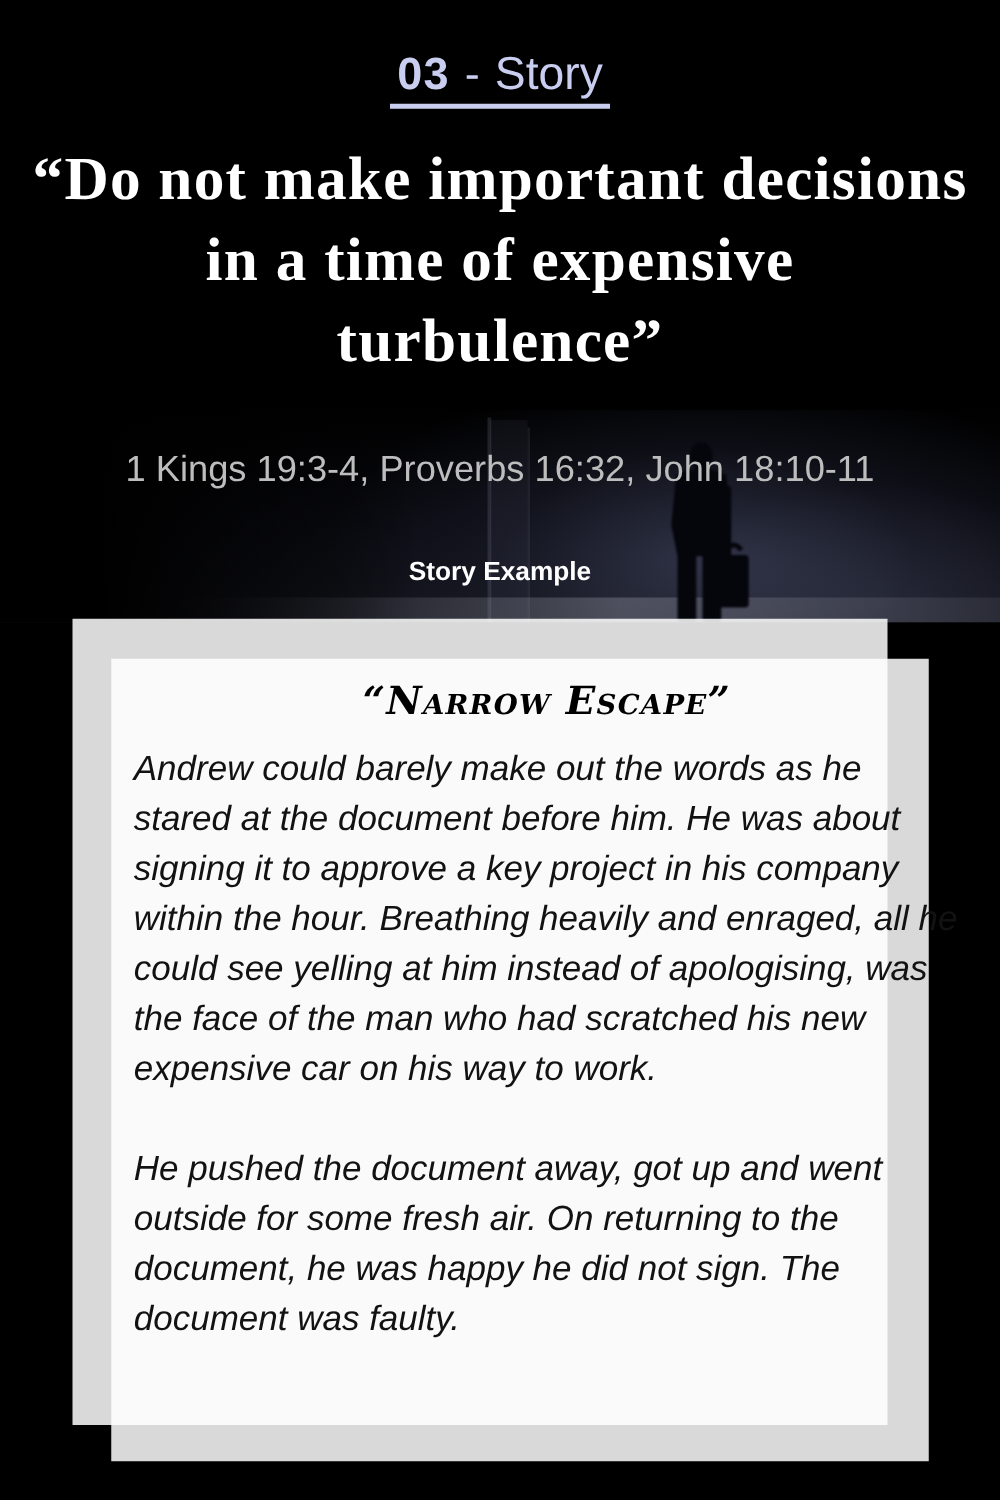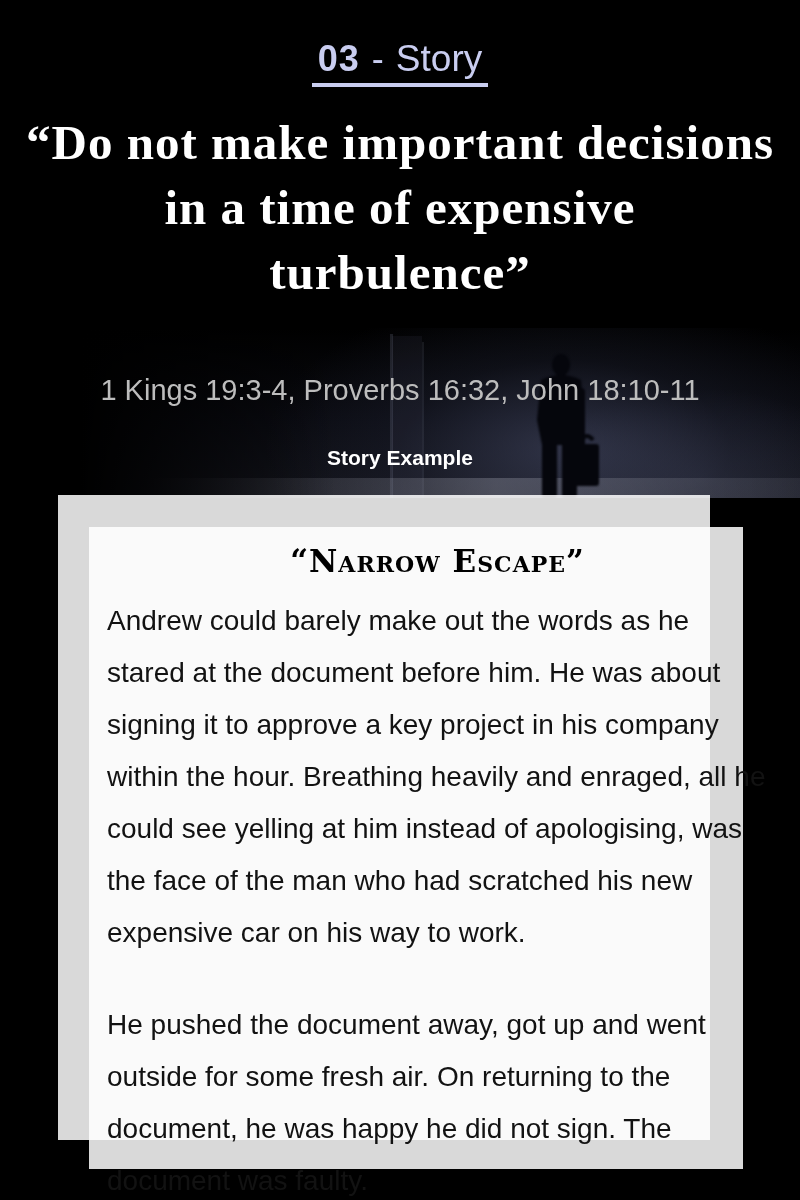--- a/index.html
+++ b/index.html
@@ -31,42 +31,42 @@
     display:inline-block;border-bottom:4px solid #c9cdf0;padding:0 6px 3px 6px;color:#c9cdf0;
   }
   .title-num{font-size:36px;font-weight:700;letter-spacing:1px;}
   .title-sep{font-size:36px;font-weight:400;margin:0 12px;}
   .title-topic{font-size:37px;font-weight:400;}
   .quote{
     position:absolute;left:0;top:110px;width:800px;text-align:center;z-index:2;
     color:#fff;font-family:cursive;font-size:49px;font-weight:700;line-height:65px;letter-spacing:1px;
   }
   .refs{
-    position:absolute;left:0;top:374px;width:800px;text-align:center;z-index:2;
+    position:absolute;left:0;top:360px;width:800px;text-align:center;z-index:2;
     color:#bdbdbd;font-size:29px;font-weight:400;
   }
   .section-heading{
     position:absolute;left:0;top:446px;width:800px;text-align:center;z-index:2;
     color:#ffffff;font-size:21px;font-weight:700;
   }
   
   .card-layer{position:absolute;background:rgba(255,255,255,0.85);z-index:3;}
   .card-a{left:58px;top:495px;width:652px;height:645px;}
   .card-b{left:89px;top:527px;width:654px;height:642px;}
   .card-content{
     position:absolute;left:89px;top:527px;width:693px;height:613px;z-index:4;
-    box-sizing:border-box;padding:8px 14px 0 18px;color:#111;
+    box-sizing:border-box;padding:8px 14px 0 18px;color:#111;font-style:italic;
   }
   .story-title{
     margin:4px 0 12px 0;text-align:center;color:#000;
     font-family:"DejaVu Serif",serif;font-variant:small-caps;
     font-size:31px;font-weight:900;letter-spacing:1px;line-height:44px;
   }
   .story-para{
-    margin:0 0 40px 0;font-size:28px;line-height:52px;font-weight:400;color:#121212;
+    margin:0 0 40px 0;font-size:28px;line-height:40px;font-weight:400;color:#121212;
   }
 </style>
 </head>
 <body>
 
 <div class="slide">
 
   <div class="photo">
     <div class="photo-wash"></div>
     <div class="door-panel"></div>

